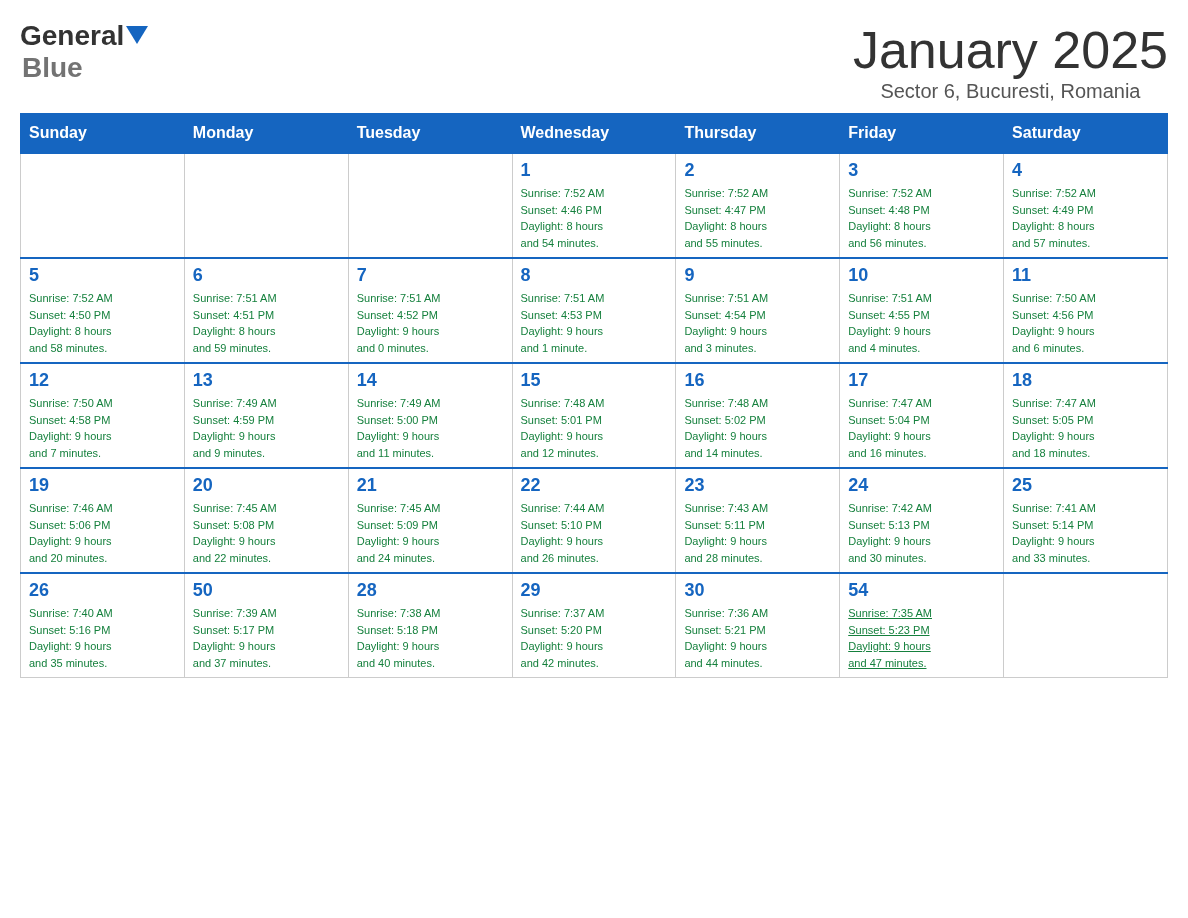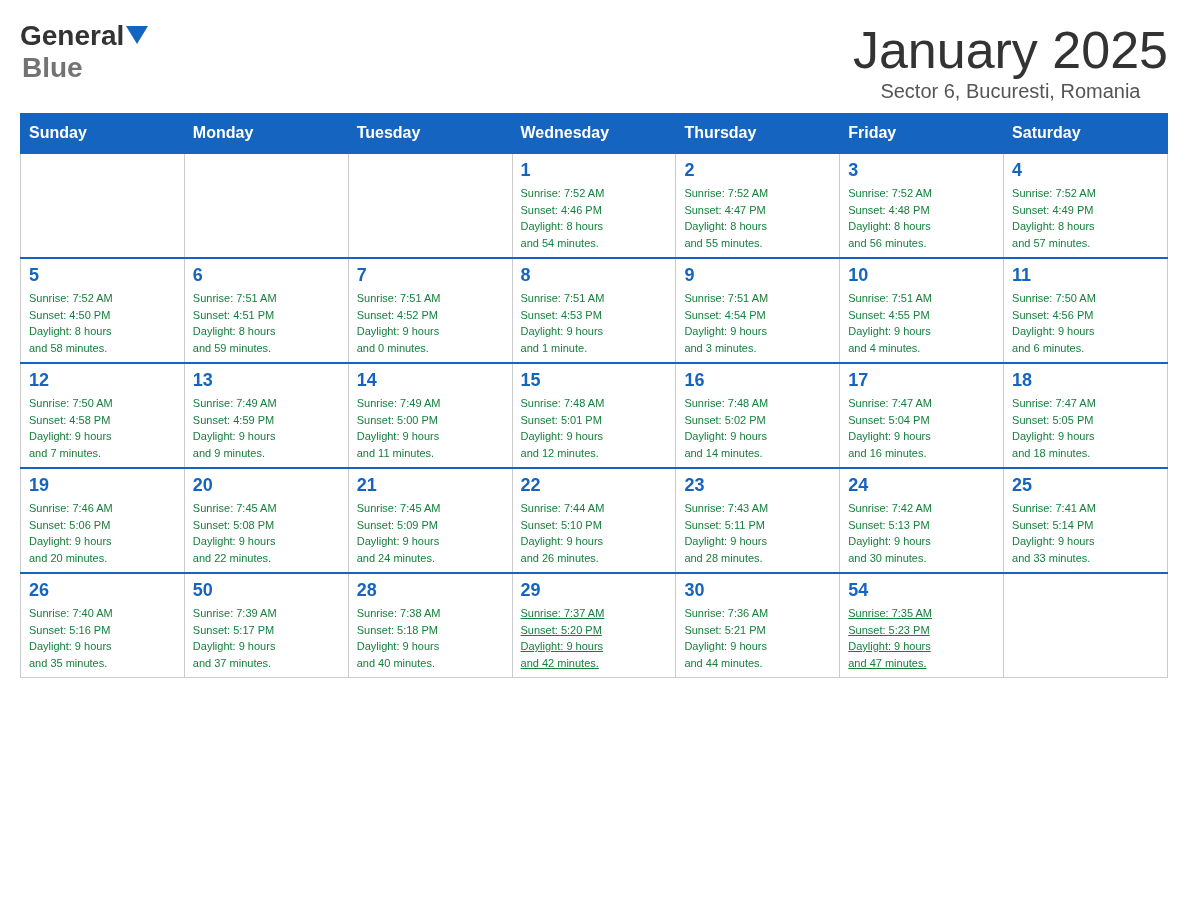--- a/index.html
+++ b/index.html
@@ -330,21 +330,21 @@
         </td>
         <td>
           <span class="day-num">28</span>
           <div class="day-info" style="white-space: pre-line;">Sunrise: 7:38 AM
 Sunset: 5:18 PM
 Daylight: 9 hours
 and 40 minutes.</div>
         </td>
         <td>
           <span class="day-num">29</span>
-          <div class="day-info" style="white-space: pre-line; text-decoration: underline;">Sunrise: 7:37 AM
+          <div class="day-info" style="white-space: pre-line;">Sunrise: 7:37 AM
 Sunset: 5:20 PM
 Daylight: 9 hours
 and 42 minutes.</div>
         </td>
         <td>
           <span class="day-num">30</span>
           <div class="day-info" style="white-space: pre-line;">Sunrise: 7:36 AM
 Sunset: 5:21 PM
 Daylight: 9 hours
 and 44 minutes.</div>

